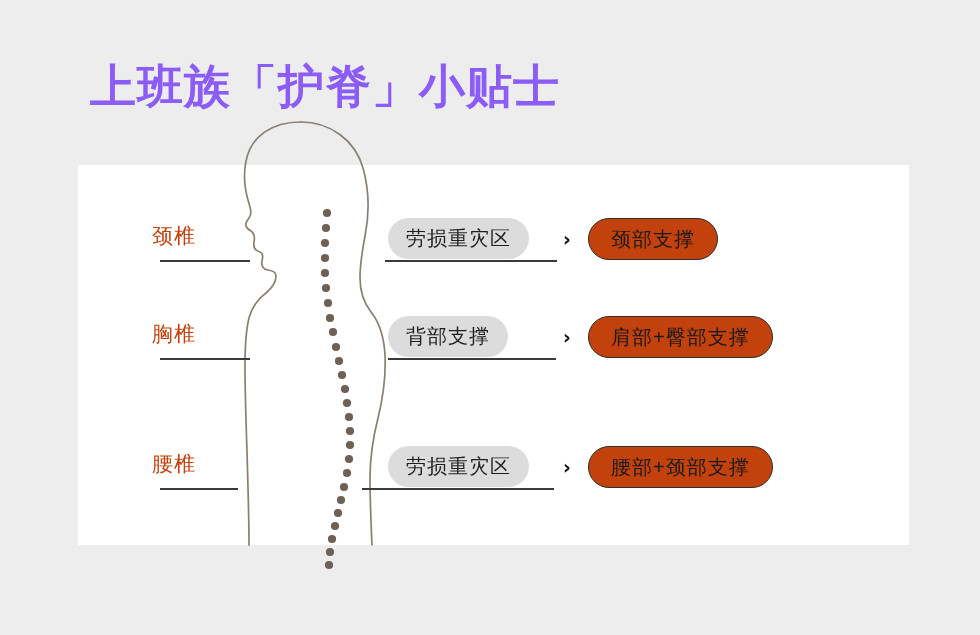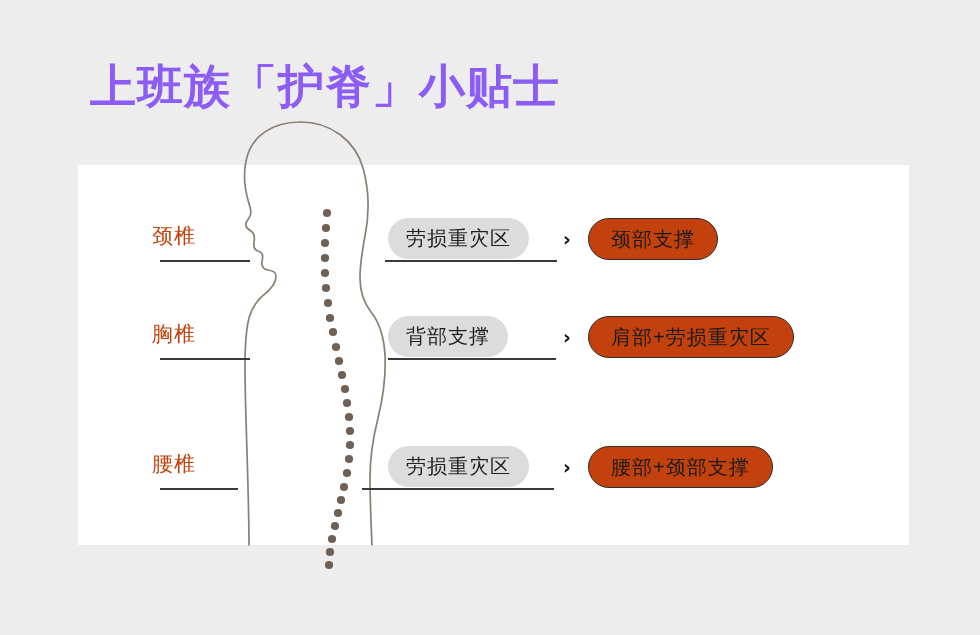--- a/index.html
+++ b/index.html
@@ -227,21 +227,21 @@
     <div class="chevron">›</div>
     <div class="capsule">颈部支撑</div>
   </div>
 
   <div class="row row-thoracic">
     <div class="part-label">胸椎</div>
     <div class="rule-left"></div>
     <div class="rule-mid"></div>
     <div class="chip">背部支撑</div>
     <div class="chevron">›</div>
-    <div class="capsule">肩部+劳损重灾区</div>
+    <div class="capsule">肩部+臀部支撑</div>
   </div>
 
   <div class="row row-lumbar">
     <div class="part-label">腰椎</div>
     <div class="rule-left"></div>
     <div class="rule-mid"></div>
     <div class="chip">劳损重灾区</div>
     <div class="chevron">›</div>
     <div class="capsule">腰部+颈部支撑</div>
   </div>

